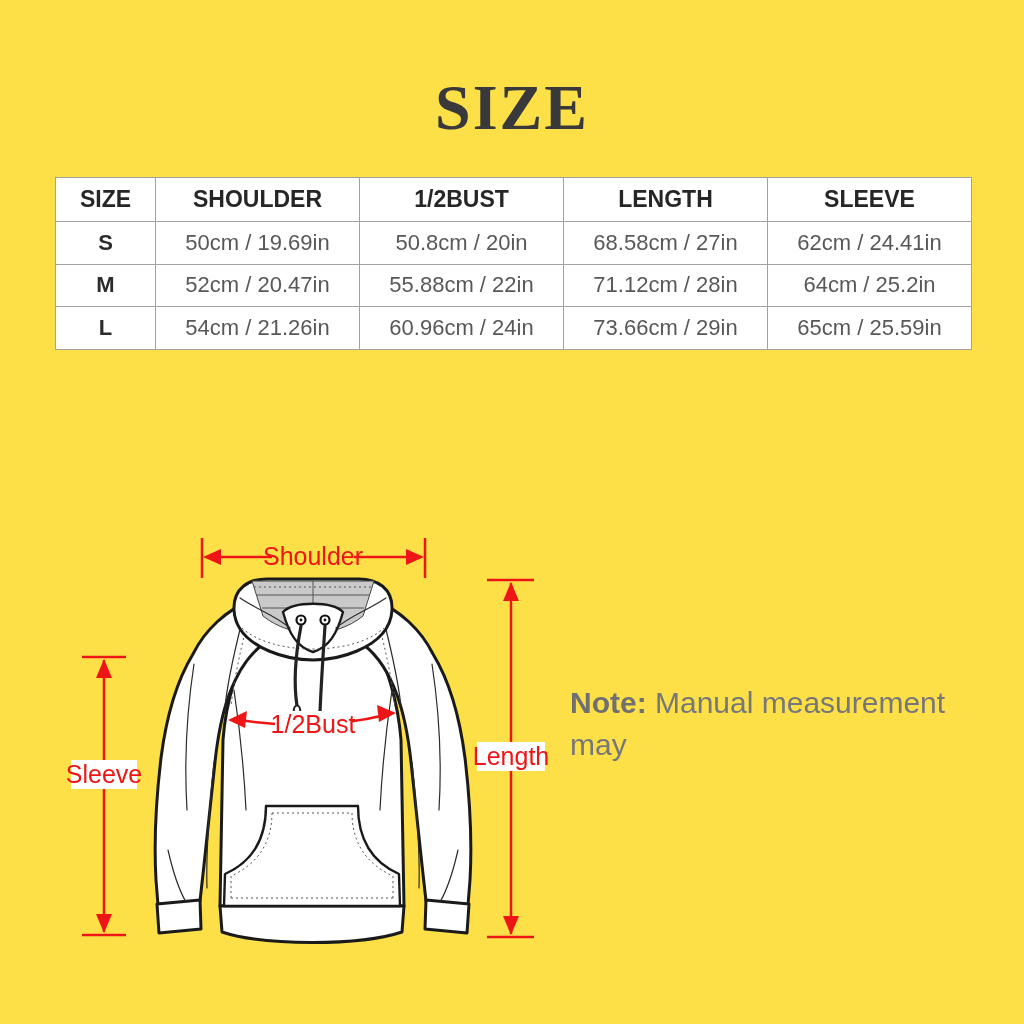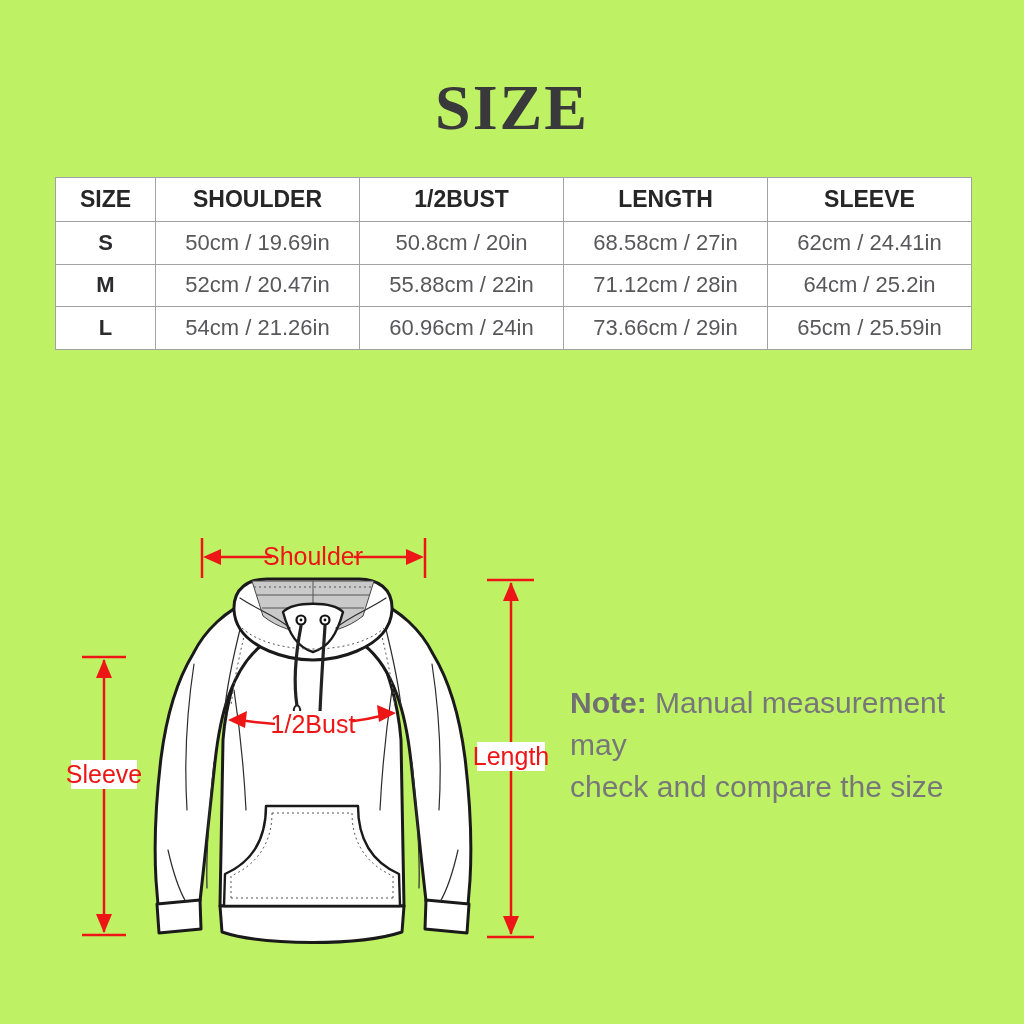--- a/index.html
+++ b/index.html
@@ -1,16 +1,16 @@
 <!DOCTYPE html>
 <html style="--accent: #ed1515; --title-color: #39393b; --table-border: #a2a2a2; --header-text: #262626; --cell-text: #58585b; --note-text: #77777a; --hood-lining: #c9c9c9; --outline: #1a1a1a;"><head>
 <meta charset="utf-8">
 <style>
   html,body{margin:0;padding:0;background:#ffffff;}
-  .page{position:relative;width:1024px;height:1024px;background:#bef264;overflow:hidden;
+  .page{position:relative;width:1024px;height:1024px;background:#fde047;overflow:hidden;
         font-family:"Liberation Sans",sans-serif;}
   
   .title{position:absolute;top:76px;left:0;width:1024px;text-align:center;margin:0;
          font-family:"Liberation Serif","DejaVu Serif",serif;font-weight:bold;
          font-size:64px;line-height:1;letter-spacing:2px;color:var(--title-color,#39393b);}
   
   .size-table{position:absolute;left:55px;top:177px;width:916px;border-collapse:collapse;
               table-layout:fixed;}
   .size-table col.c0{width:100px;}
   .size-table col.cN{width:204px;}
@@ -179,16 +179,15 @@
       <line class="dim" x1="104" y1="660" x2="104" y2="932"></line>
       <polygon class="dim-head" points="104,659 96,678 112,678"></polygon>
       <polygon class="dim-head" points="104,933 96,914 112,914"></polygon>
       <rect class="label-bg" x="71" y="760" width="66" height="29"></rect>
       <text class="dim-label" x="104" y="783">Sleeve</text>
     </g>
   </svg>
 
   <div class="note">
     <div><b>Note:</b> <span>Manual measurement may</span></div>
-    <div>check and compare the size</div>
   </div>
 
 </div>
 
 </body></html>

